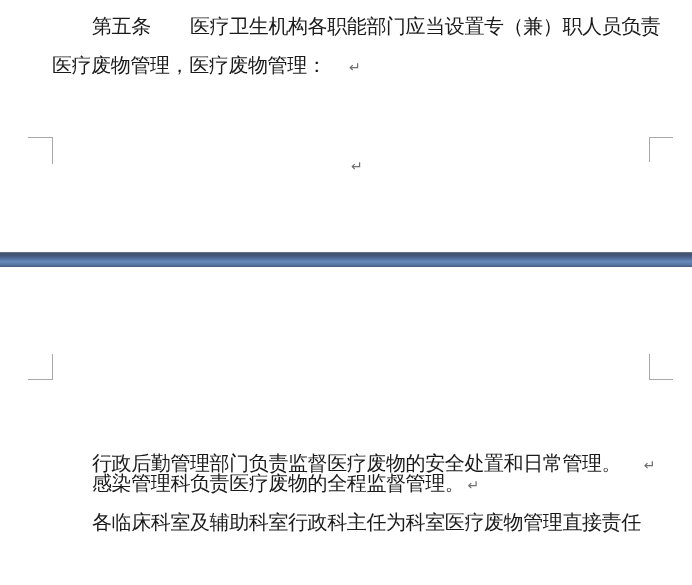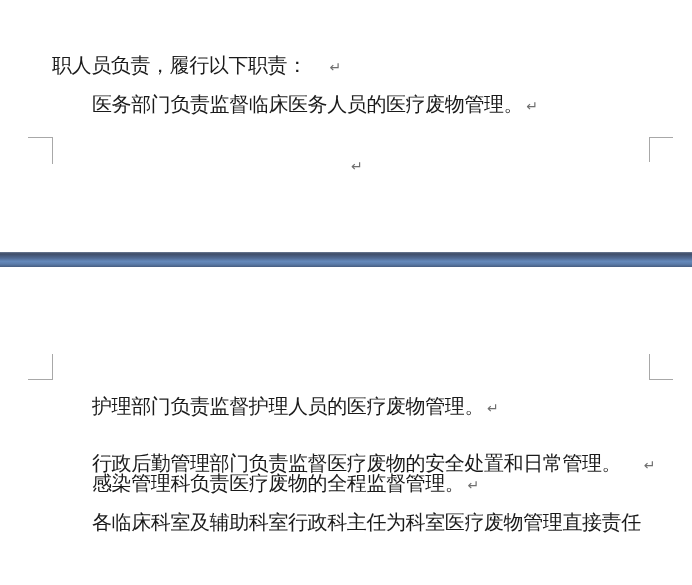--- a/index.html
+++ b/index.html
@@ -46,36 +46,35 @@
   .c-b-left {top:137px;left:28px;width:24px;height:26px;border-top-width:1px;border-right-width:1px}
   .c-b-right{top:137px;left:649px;width:23px;height:24px;border-top-width:1px;border-left-width:1px}
   .c-t-left {top:354px;left:28px;width:24px;height:25px;border-bottom-width:1px;border-right-width:1px}
   .c-t-right{top:354px;left:649px;width:23px;height:25px;border-bottom-width:1px;border-left-width:1px}
 </style>
 </head>
 <body>
 
 <div class="canvas">
 
+  <p class="line l1"><span>第五条　　医疗卫生机构各职能部门应当设置专（兼）职人员负责</span><span class="mark"></span></p>
 
-  <p class="line l2"><span>职人员负责，履行以下职责：　</span><span class="mark">↵</span></p>
+  <p class="line l2"><span>医疗废物管理，医疗废物管理：　</span><span class="mark">↵</span></p>
 
-  <p class="line l3"><span>医务部门负责监督临床医务人员的医疗废物管理。</span><span class="mark">↵</span></p>
 
   <span class="empty-mark">↵</span>
 
   <div class="corner c-b-left"></div>
   <div class="corner c-b-right"></div>
 
   <div class="page-break-band"></div>
 
   <div class="corner c-t-left"></div>
   <div class="corner c-t-right"></div>
 
-  <p class="line l4"><span>护理部门负责监督护理人员的医疗废物管理。</span><span class="mark">↵</span></p>
 
   <p class="line l5"><span>行政后勤管理部门负责监督医疗废物的安全处置和日常管理。　</span><span class="mark">↵</span></p>
 
   <p class="line l6"><span>感染管理科负责医疗废物的全程监督管理。</span><span class="mark">↵</span></p>
 
   <p class="line l7"><span>各临床科室及辅助科室行政科主任为科室医疗废物管理直接责任</span><span class="mark"></span></p>
 
 
 </div>
 

